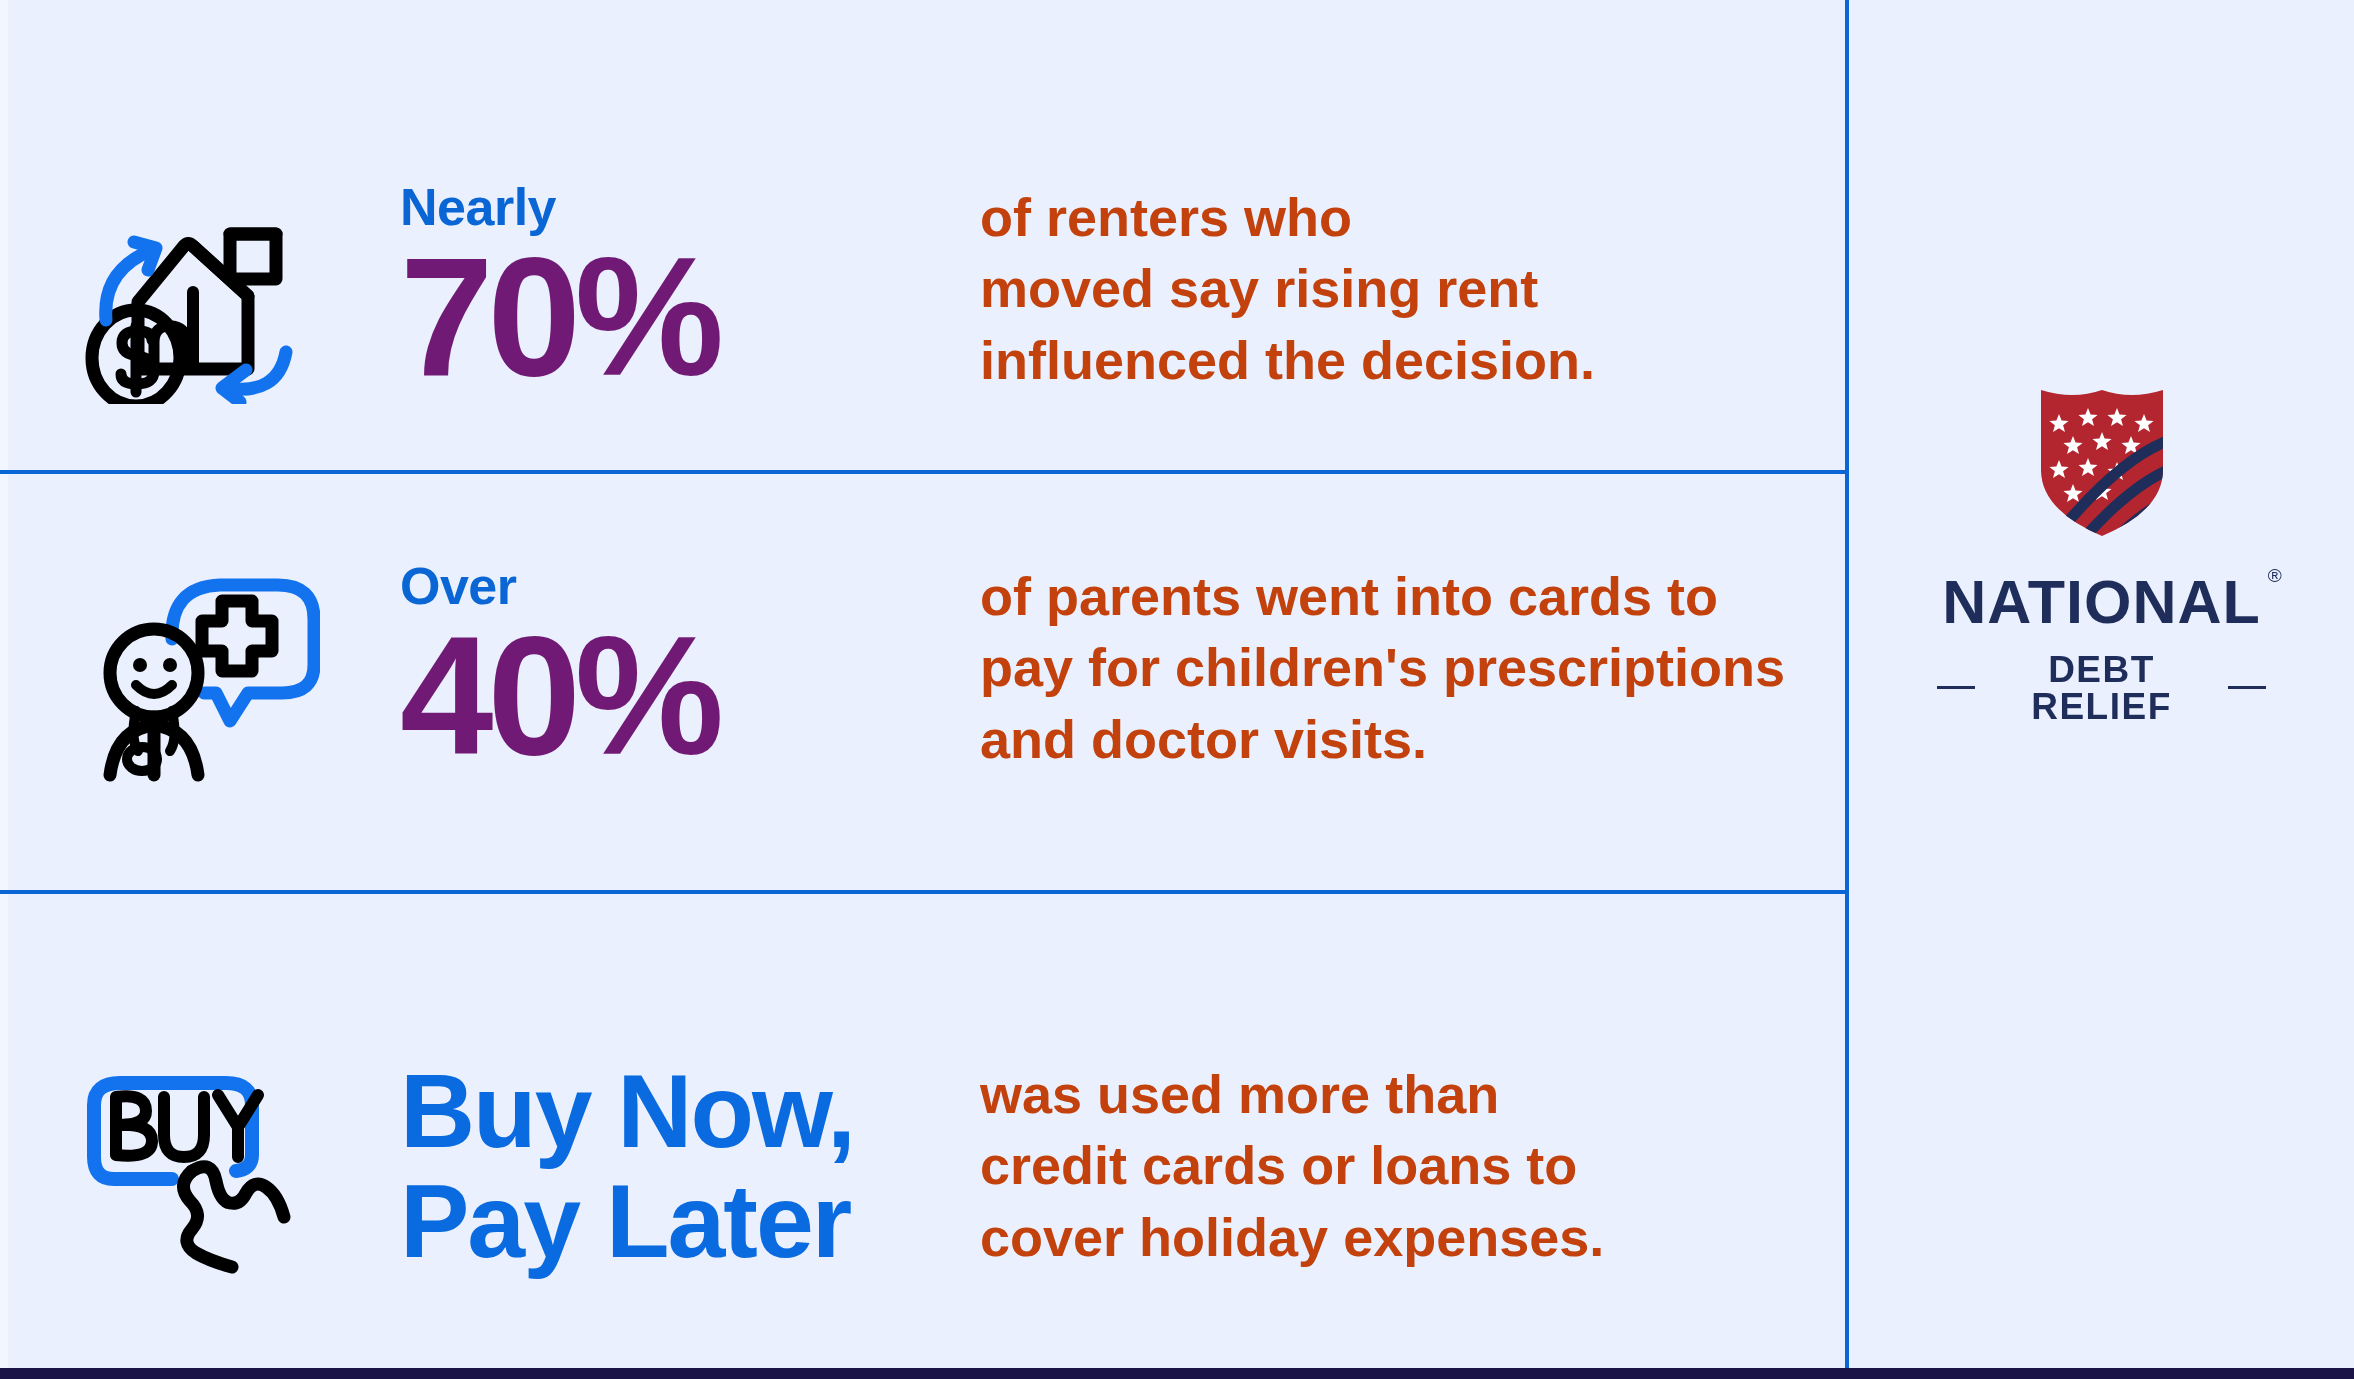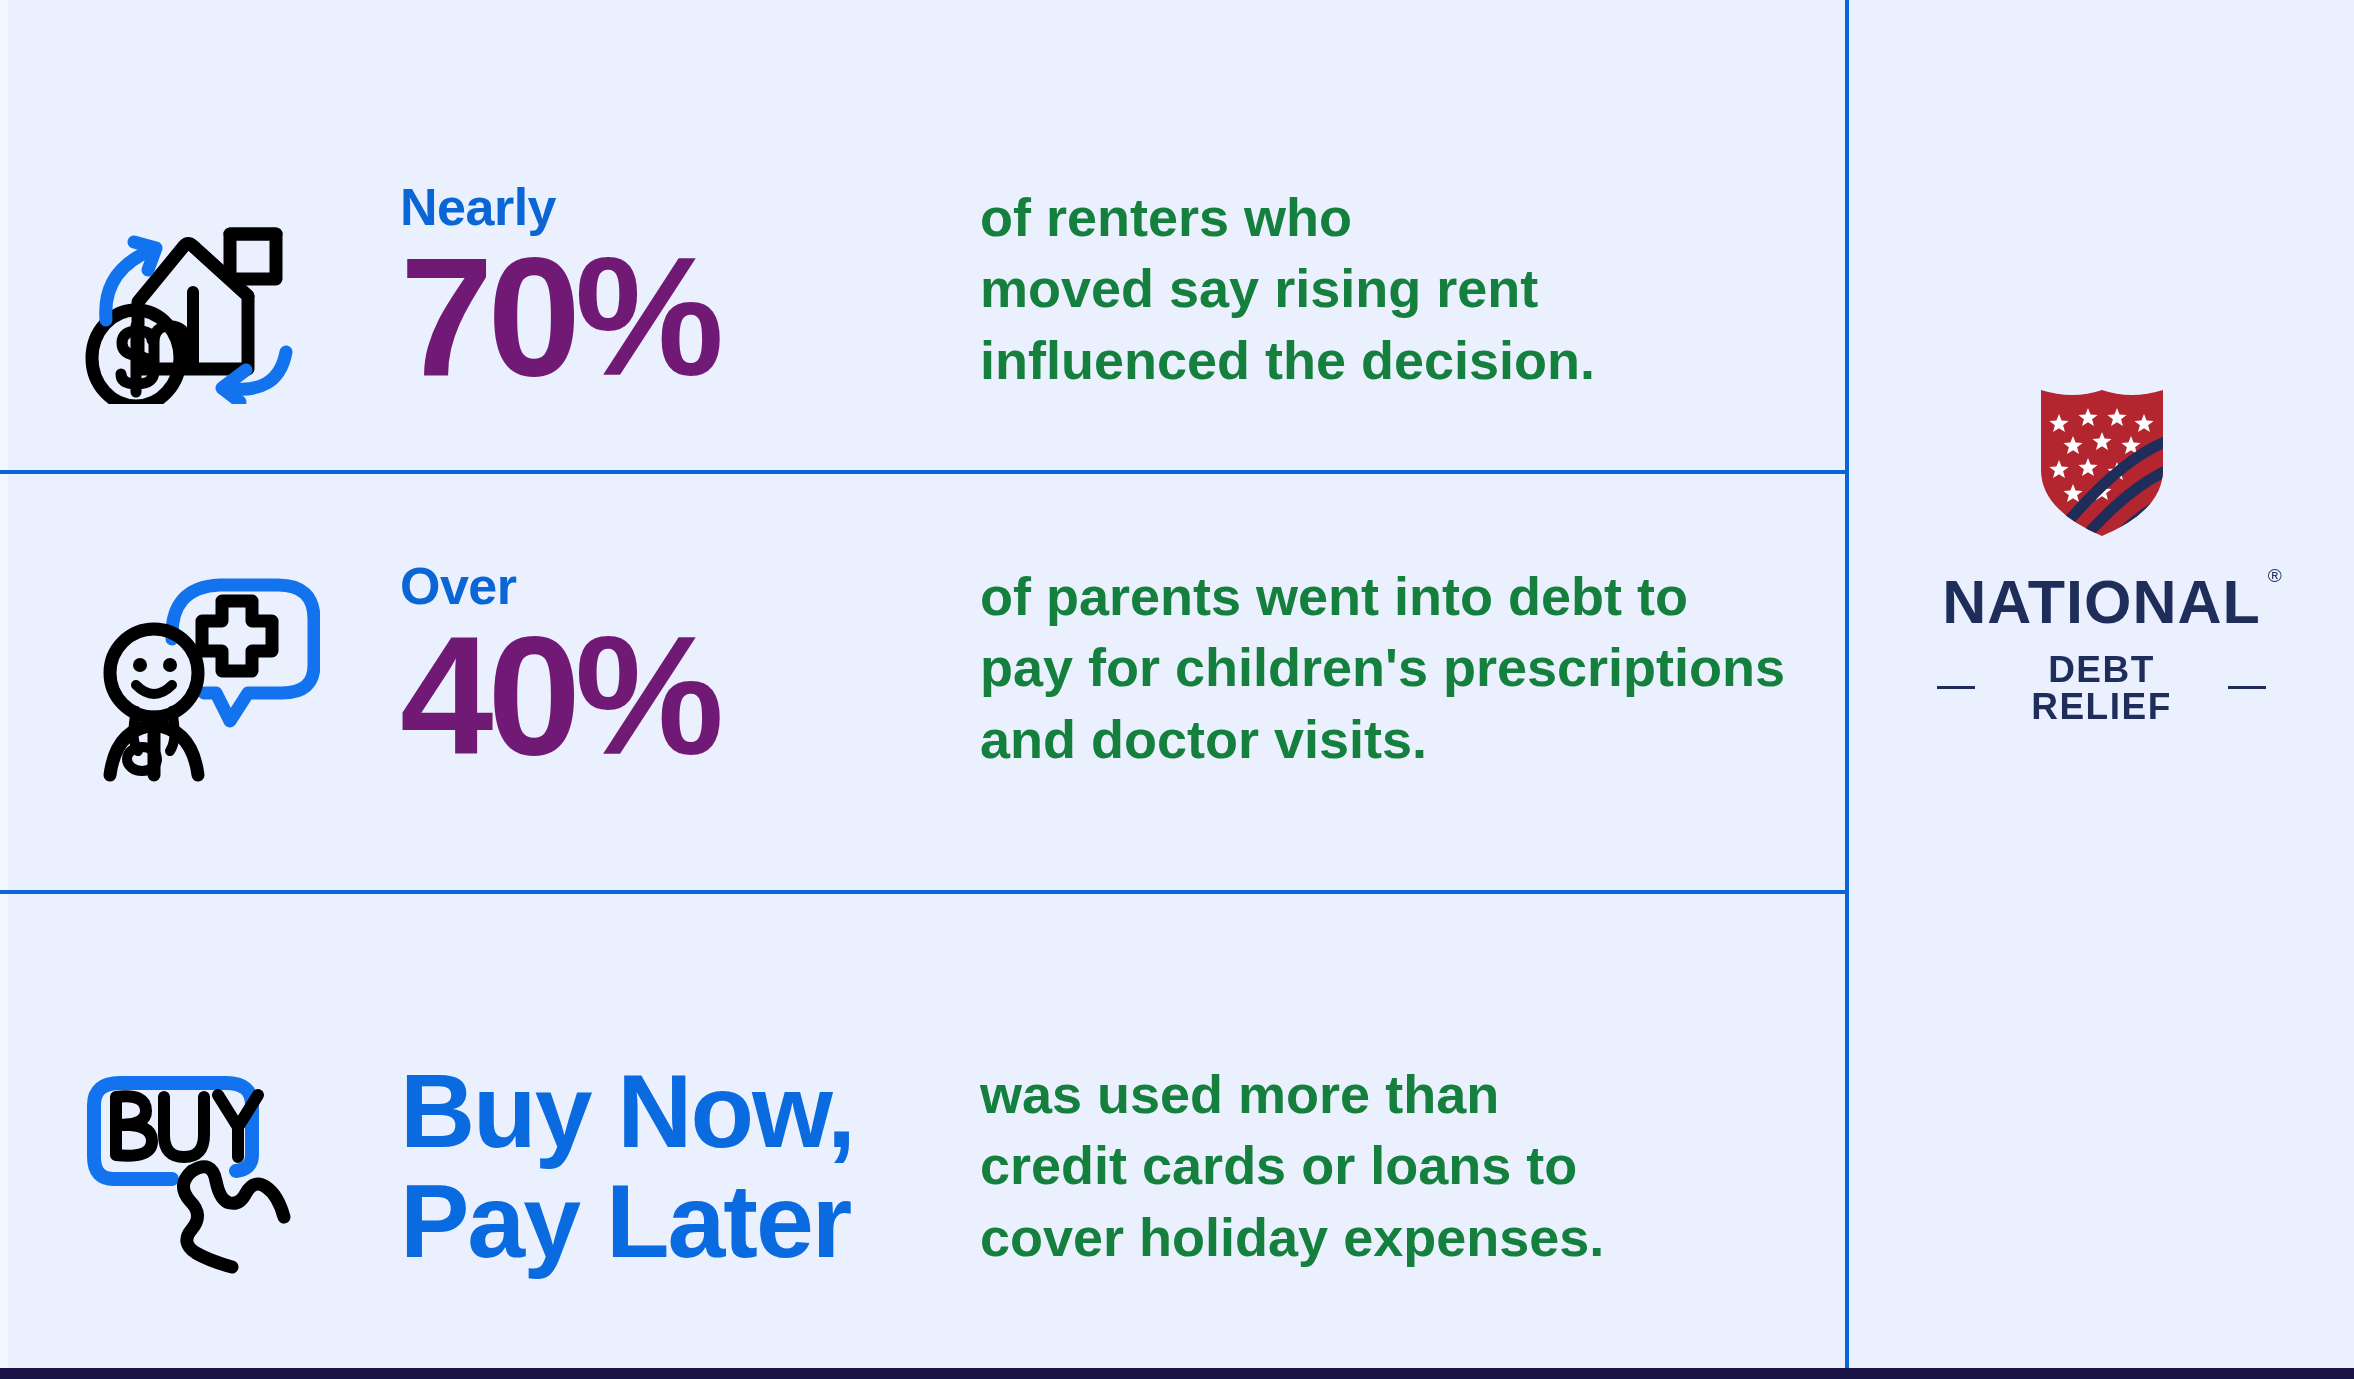--- a/index.html
+++ b/index.html
@@ -102,21 +102,21 @@
     font-weight: bold;
     line-height: 1.06;
     letter-spacing: -2px;
   }
 
   .body-cell {
     flex: 1 1 auto;
     padding-right: 40px;
   }
   .body-text {
-    color: #15803d;
+    color: #c2410c;
     font-size: 54px;
     font-weight: bold;
     line-height: 1.32;
     white-space: pre-line;
   }
 
   
   .logo-area {
     position: absolute;
     left: 1849px;
@@ -244,21 +244,21 @@
         <ellipse cx="62" cy="206" rx="15" ry="12" stroke="#000" stroke-width="10" fill="none"></ellipse>
       </svg>
     </div>
 
     <div class="stat-cell">
       <div class="eyebrow">Over</div>
       <div class="bignum">40%</div>
     </div>
 
     <div class="body-cell">
-      <div class="body-text">of parents went into debt to
+      <div class="body-text">of parents went into cards to
 pay for children's prescriptions
 and doctor visits.</div>
     </div>
   </div>
 
   <div class="h-divider two"></div>
 
   <div class="row r3">
 
     <div class="icon-cell">

